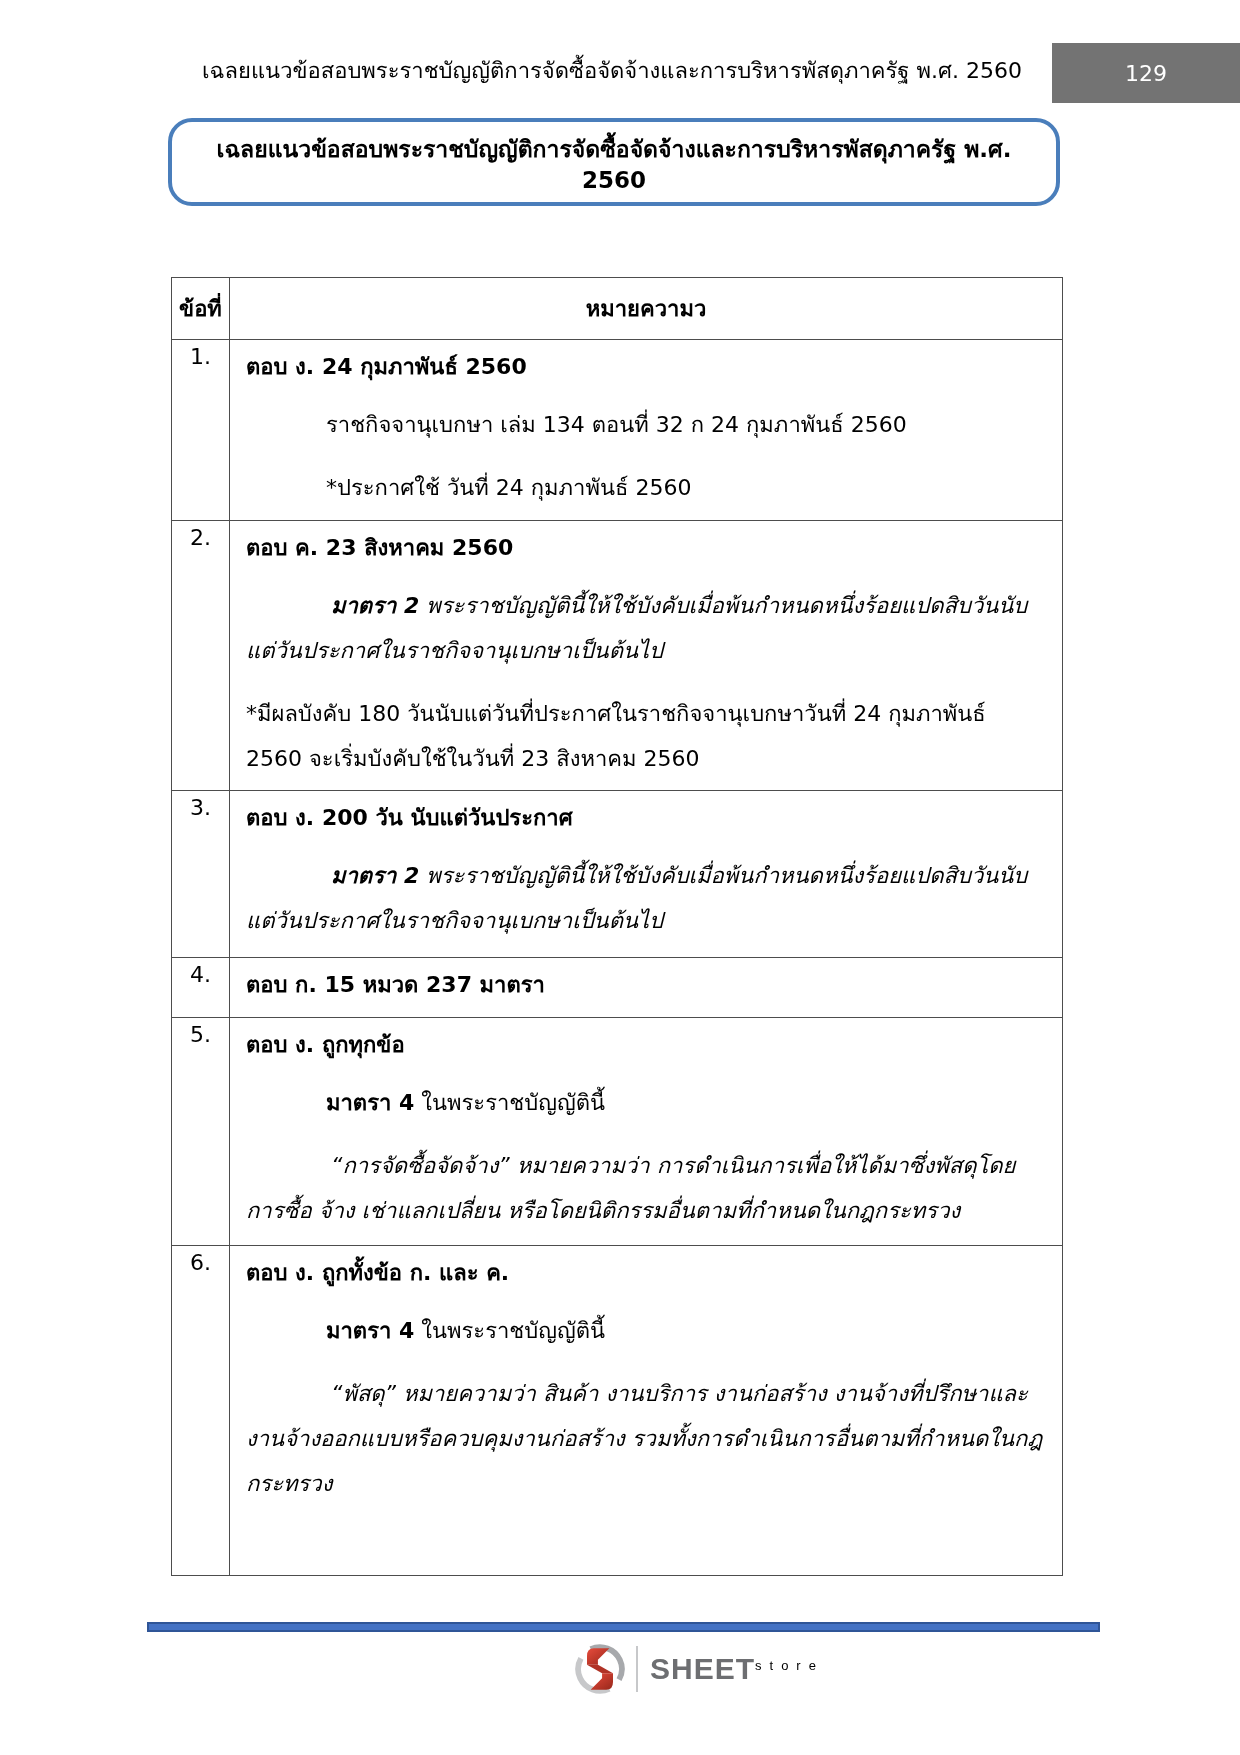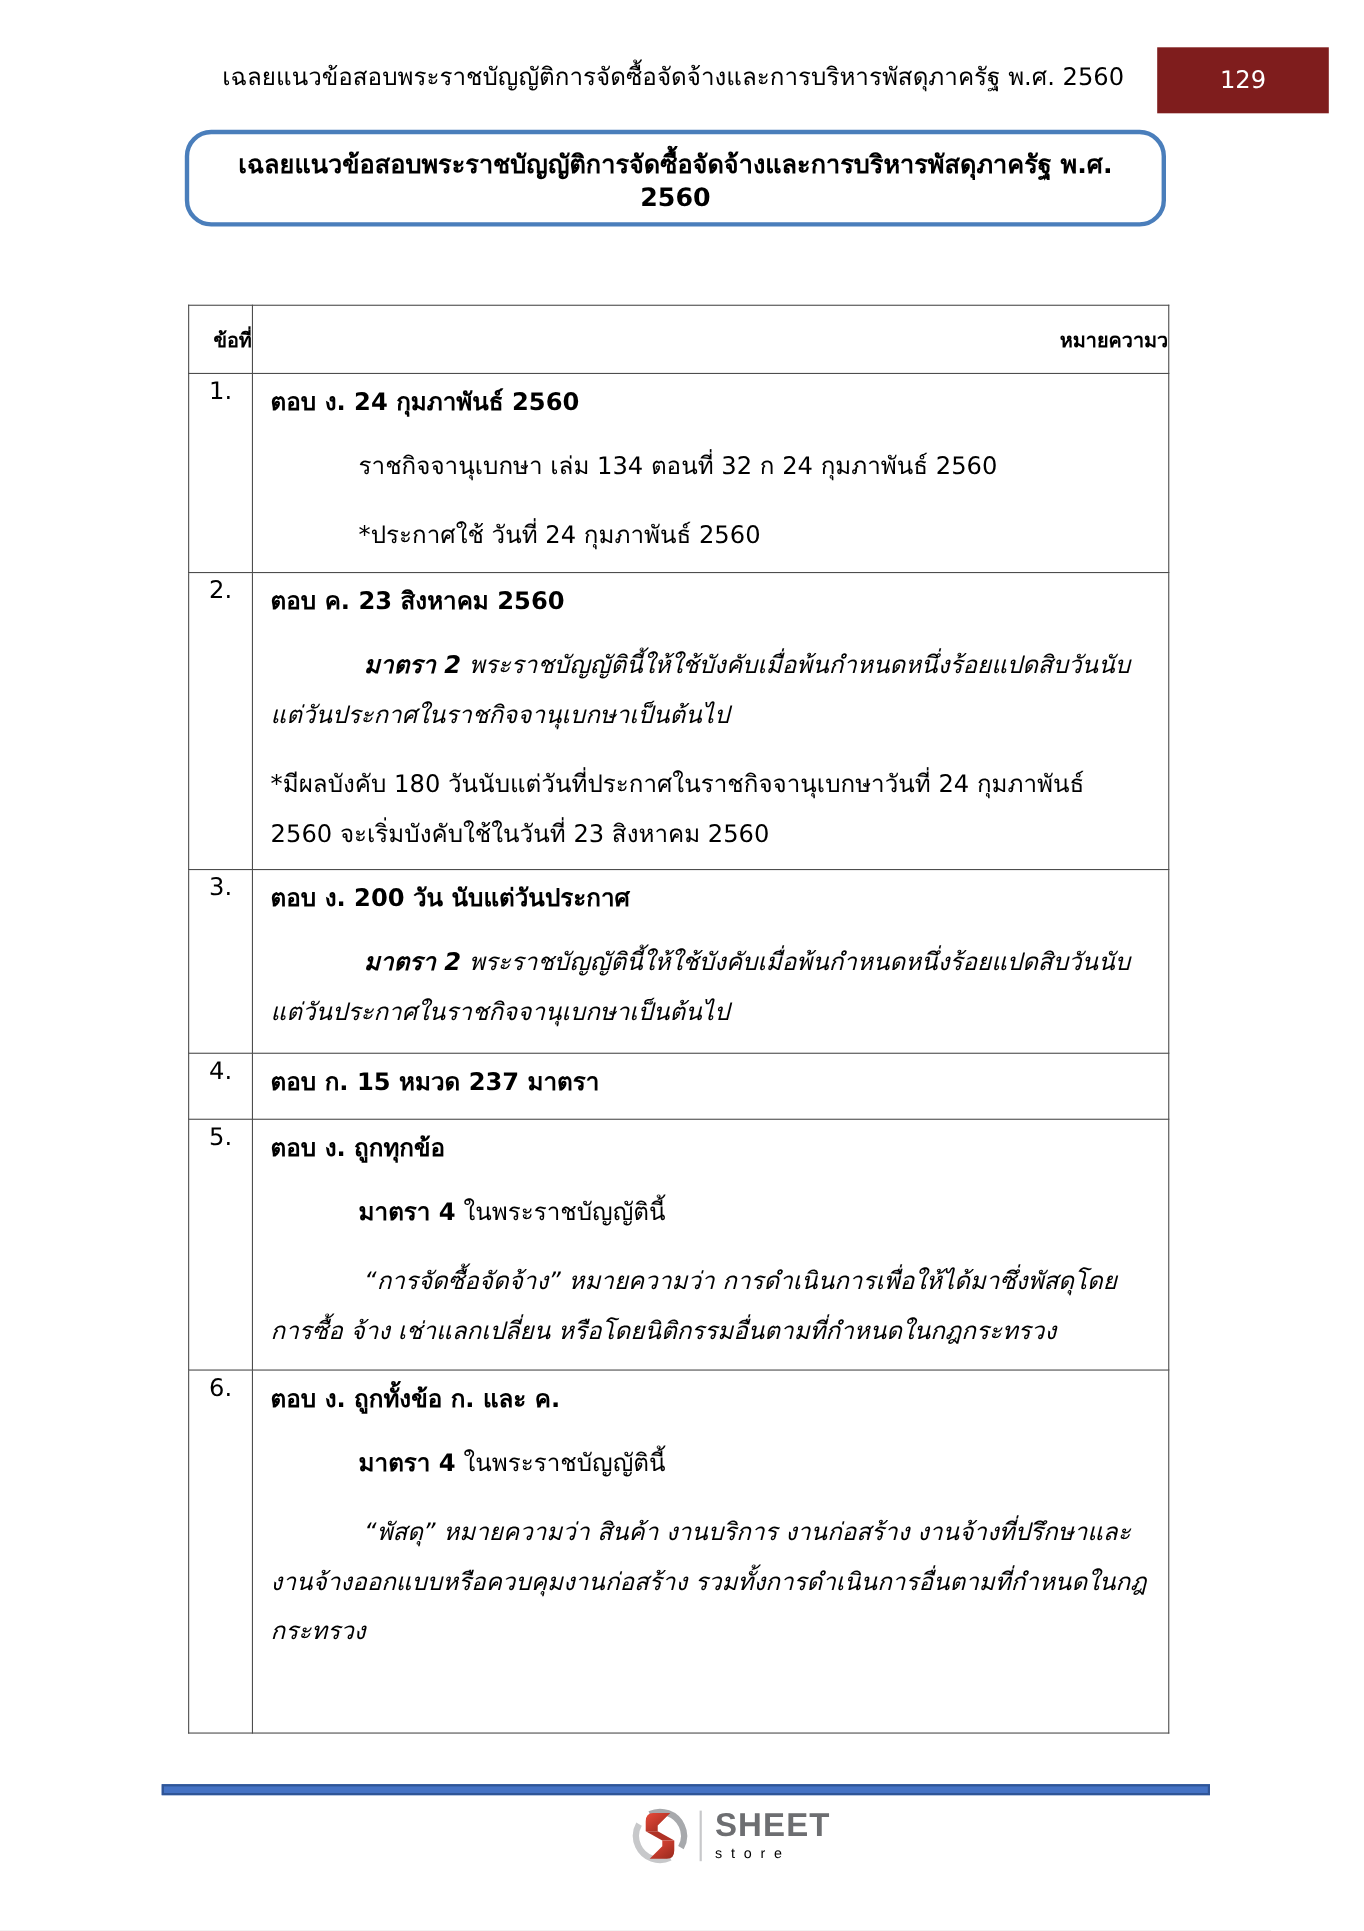--- a/index.html
+++ b/index.html
@@ -12,22 +12,22 @@
     overflow:hidden;
     margin:0 auto;
   }
   
   .header-title{
     position:absolute;top:56px;left:172px;width:880px;
     text-align:center;font-size:22px;line-height:30px;color:#000;
     white-space:nowrap;
   }
   .page-number-box{
-    position:absolute;top:43px;left:1052px;width:156px;height:60px;
-    background:#7f1d1d;color:#fff;
+    position:absolute;top:43px;left:1052px;width:188px;height:60px;
+    background:#737373;color:#fff;
     display:flex;align-items:center;justify-content:center;
     font-size:22px;
   }
   
   .title-box{
     position:absolute;top:118px;left:168px;width:892px;height:88px;
     border:4px solid #4a7ebb;border-radius:24px;
     display:flex;align-items:center;justify-content:center;
     background:#fff;box-sizing:border-box;
   }
@@ -37,21 +37,21 @@
   
   table.answers{
     position:absolute;top:277px;left:171px;width:892px;
     border-collapse:collapse;table-layout:fixed;
     font-size:22px;
   }
   table.answers th,table.answers td{
     border:1px solid #4d4d4d;vertical-align:top;padding:0;box-sizing:border-box;
   }
   table.answers col.c1{width:58px;}
-  table.answers thead th{height:62px;font-weight:bold;text-align:right;vertical-align:middle;font-size:18px;}
+  table.answers thead th{height:62px;font-weight:bold;text-align:center;vertical-align:middle;font-size:22px;}
   td.no-cell{text-align:center;padding-top:10px;line-height:34px;}
   td.ans-cell{padding-bottom:14px;}
   .answer{font-weight:bold;padding:10px 16px 0;line-height:34px;}
   .para{margin-top:18px;line-height:45px;padding:0 14px 0 16px;}
   .para.indent-line{padding-left:96px;}
   .para.first-indent{text-indent:85px;font-style:italic;}
   .para b{font-weight:bold;}
   
   tbody tr:nth-of-type(1){height:181px;}
   tbody tr:nth-of-type(2){height:270px;}
@@ -63,21 +63,21 @@
   .footer-bar{
     position:absolute;top:1622px;left:147px;width:953px;height:10px;
     background:#4472c4;border:2px solid #2f5597;box-sizing:border-box;
   }
   .logo{
     position:absolute;top:1643px;left:574px;
     display:flex;align-items:center;
   }
   .logo .emblem{width:52px;height:52px;display:block;}
   .logo .divider{width:2px;height:46px;background:#c7c8ca;margin:0 12px 0 10px;}
-  .logo .wordmark{display:flex;flex-direction:column;justify-content:center;}
+  .logo .wordmark{display:flex;flex-direction:row;justify-content:center;}
   .logo .brand{
     font-family:"Liberation Sans","DejaVu Sans",sans-serif;
     font-weight:bold;font-size:30px;line-height:28px;color:#6d6e71;letter-spacing:1px;
   }
   .logo .sub{
     font-family:"Liberation Sans","DejaVu Sans",sans-serif;
     font-size:13px;color:#000000;letter-spacing:8px;margin-top:3px;
   }
 </style>
 </head>

